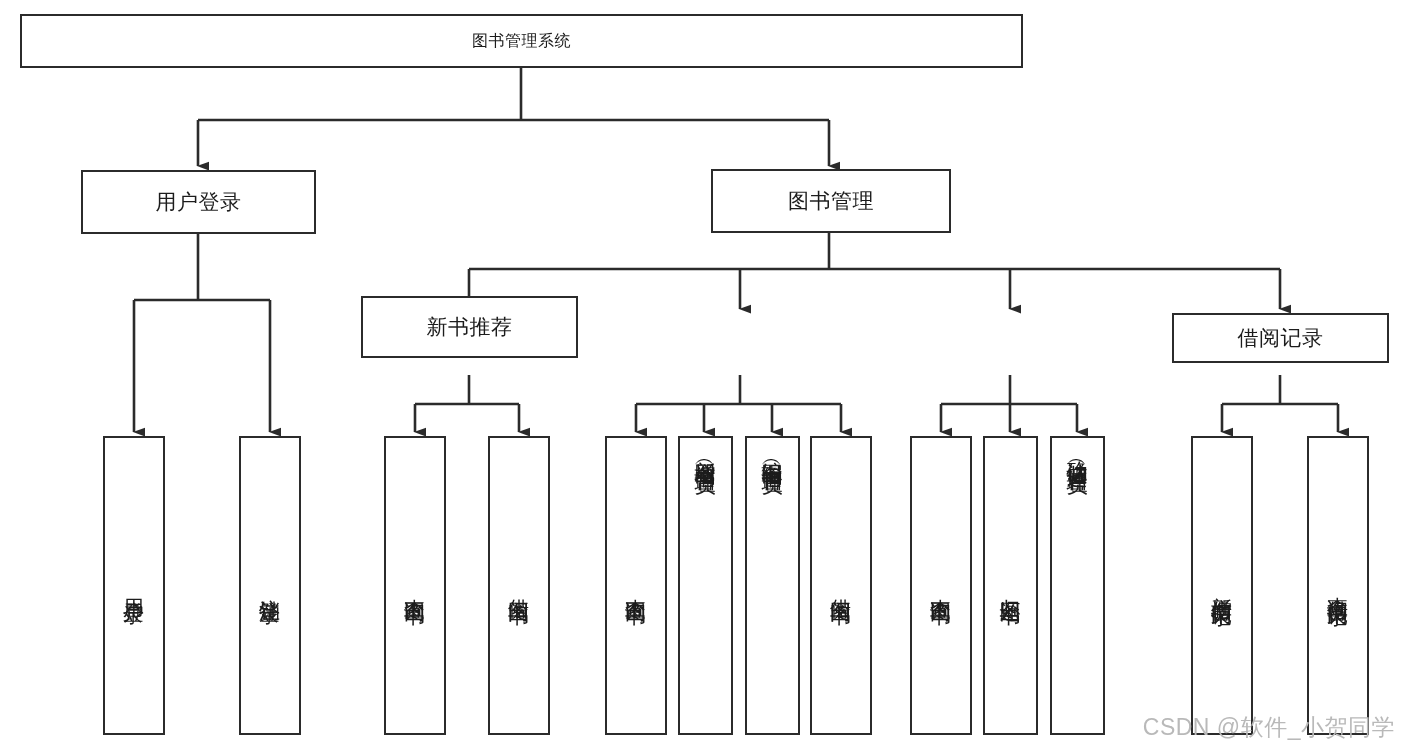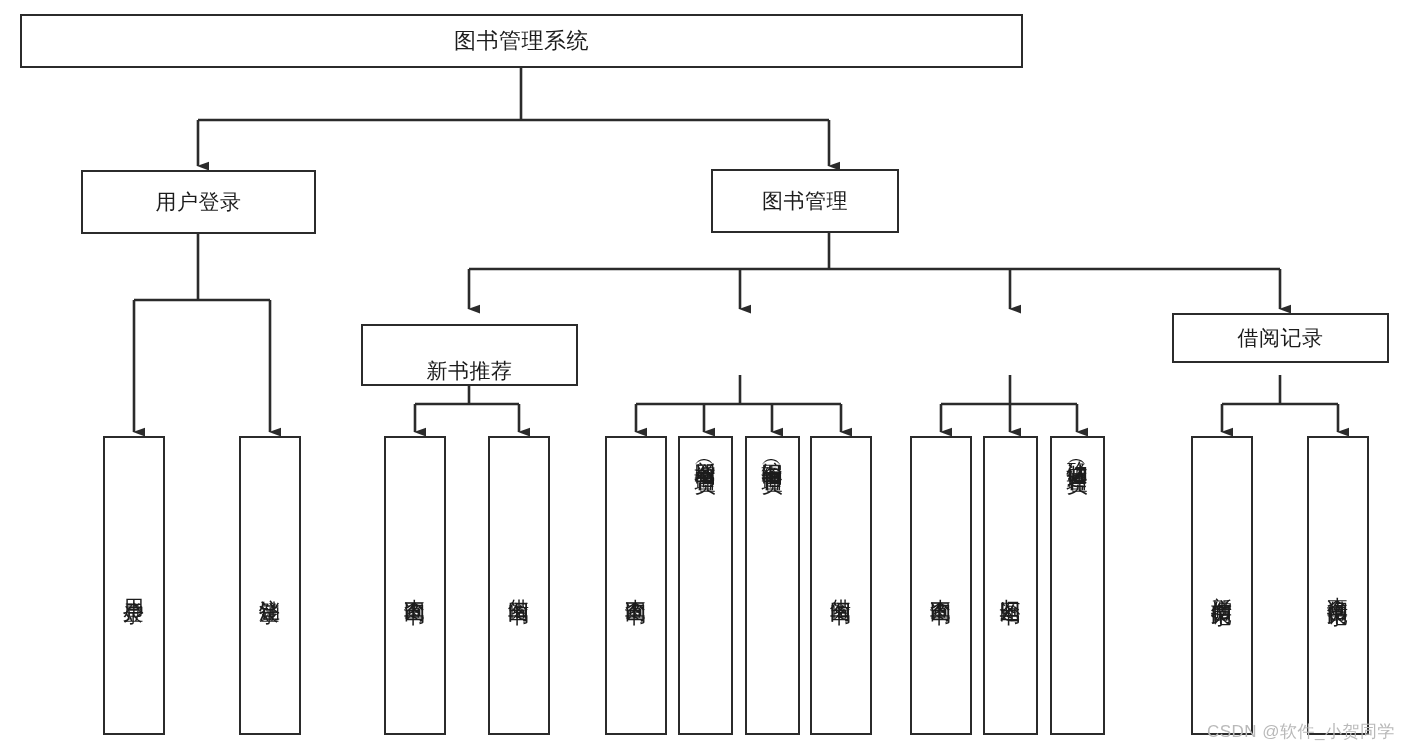--- a/index.html
+++ b/index.html
@@ -35,21 +35,21 @@
     justify-content: center;
     color: #1c1c1c;
   }
   .node .lbl {
     display: block;
     text-align: center;
     line-height: 1.18;
     letter-spacing: 0.5px;
   }
   
-  .n-root .lbl { font-size: 22px; }
+  .n-root .lbl { font-size: 16px; }
   
   .n-group .lbl { font-size: 21px; }
   
   .leaf .lbl {
     writing-mode: vertical-rl;
     text-orientation: upright;
     font-size: 21px;
     line-height: 1.1;
     letter-spacing: 2px;
     white-space: nowrap;
@@ -57,21 +57,21 @@
   .leaf {
     align-items: flex-start;
     justify-content: center;
     padding-top: 6px;
   }
   .leaf.center-v { align-items: center; padding-top: 0; }
   #watermark {
     position: absolute;
     right: 10px;
     bottom: 4px;
-    font-size: 17px;
+    font-size: 23px;
     color: #b9b9b9;
     letter-spacing: 0.5px;
     white-space: nowrap;
   }
 </style>
 </head>
 <body>
 
 <div id="canvas">
 
@@ -125,25 +125,25 @@
     </g>
   </svg>
 
   <div class="node n-root" style="left:20px; top:14px; width:1003px; height:54px;">
     <span class="lbl">图书管理系统</span>
   </div>
 
   <div class="node n-group" style="left:81px; top:170px; width:235px; height:64px;">
     <span class="lbl">用户登录</span>
   </div>
-  <div class="node n-group" style="left:711px; top:169px; width:188px; height:64px;justify-content:center;">
+  <div class="node n-group" style="left:711px; top:169px; width:240px; height:64px;justify-content:center;">
     <span class="lbl">图书管理</span>
   </div>
 
-  <div class="node n-group" style="left:361px; top:324px; width:217px; height:62px;align-items:flex-end;">
+  <div class="node n-group" style="left:361px; top:296px; width:217px; height:62px;">
     <span class="lbl">新书推荐</span>
   </div>
   <div class="node n-group" style="left:1172px; top:313px; width:217px; height:50px;">
     <span class="lbl">借阅记录</span>
   </div>
 
   <div class="node leaf center-v" style="left:103px; top:436px; width:62px; height:299px;">
     <span class="lbl">用户登录</span>
   </div>
   <div class="node leaf center-v" style="left:239px; top:436px; width:62px; height:299px;">

